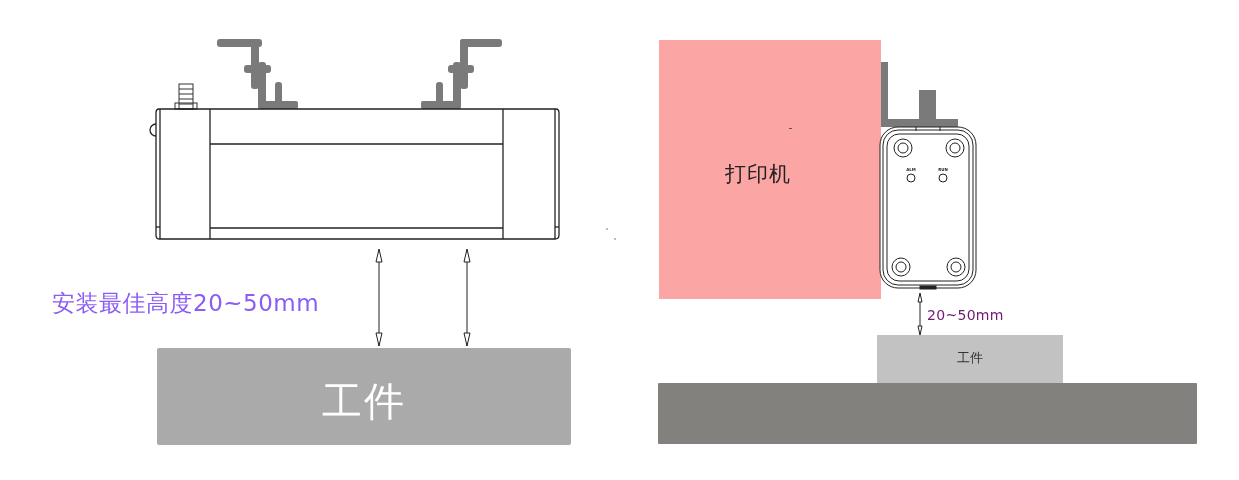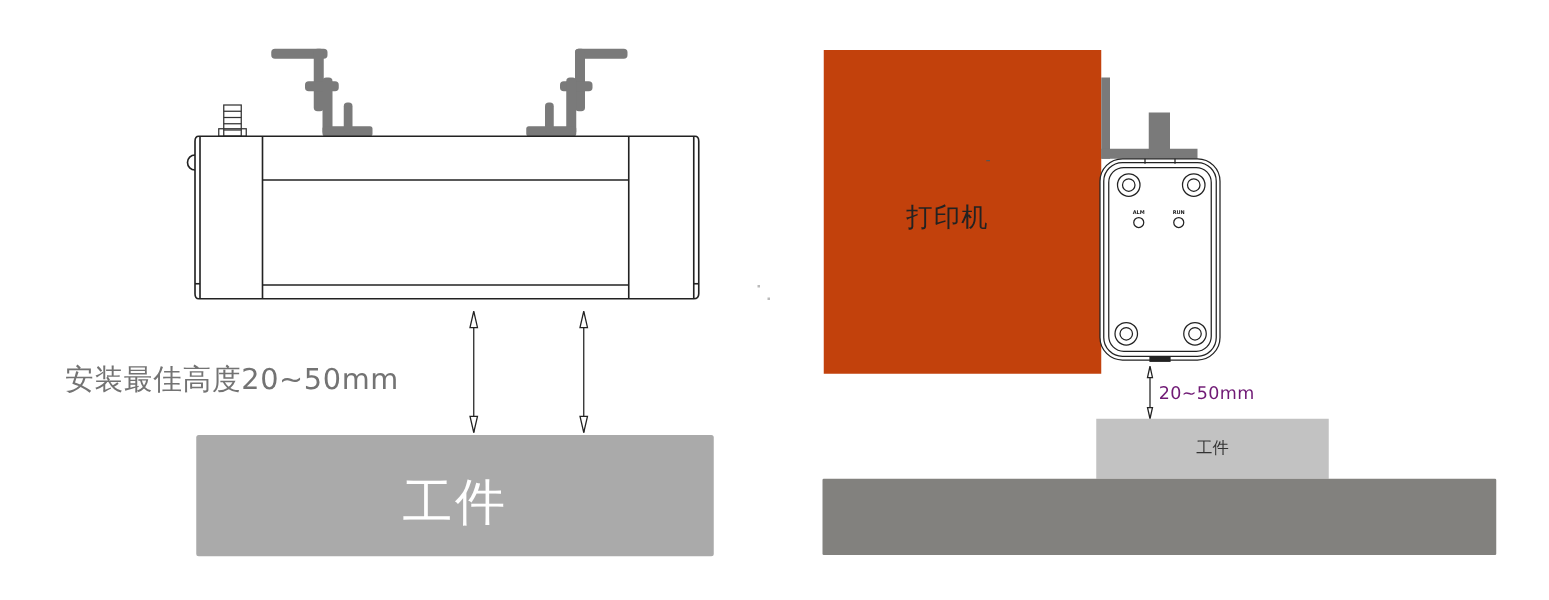--- a/index.html
+++ b/index.html
@@ -1,23 +1,23 @@
 <!DOCTYPE html>
 <html><head>
   <meta charset="utf-8">
   <style>
     html, body { margin: 0; padding: 0; background: #ffffff; }
     body { width: 1239px; height: 480px; position: relative; overflow: hidden;
            font-family: "DejaVu Sans", "Liberation Sans", sans-serif; }
     .abs { position: absolute; }
     svg.abs { overflow: visible; }
-    .label-left { left: 52px; top: 288px; font-size: 23px; color: #737373; letter-spacing: 0.5px; white-space: nowrap; }
+    .label-left { left: 52px; top: 288px; font-size: 23px; color: #8b5cf6; letter-spacing: 0.5px; white-space: nowrap; }
     .workpiece-left { left: 157px; top: 348px; width: 414px; height: 97px; background: #aaaaaa; border-radius: 2px; }
     .workpiece-left-label { position: absolute; left: 0; right: 0; top: 26px; text-align: center; color: #ffffff; font-size: 40px; letter-spacing: 2px; }
-    .printer { left: 659px; top: 40px; width: 222px; height: 259px; background: #c2410c; }
+    .printer { left: 659px; top: 40px; width: 222px; height: 259px; background: #fca5a5; }
     .printer-label { position: absolute; left: 66px; top: 120px; font-size: 21px; color: #222222; letter-spacing: 1px; }
     .base-right { left: 658px; top: 383px; width: 539px; height: 61px; background: #82817e; border-radius: 1px; }
     .workpiece-right { left: 877px; top: 335px; width: 186px; height: 48px; background: #c2c2c2; }
     .workpiece-right-label { position: absolute; left: 0; right: 0; top: 14px; text-align: center; font-size: 13px; color: #333333; }
     .dim-right { left: 927px; top: 307px; font-size: 14px; color: #701a75; letter-spacing: 0.3px; }
   </style>
 </head>
 <body>
 
 <div>

